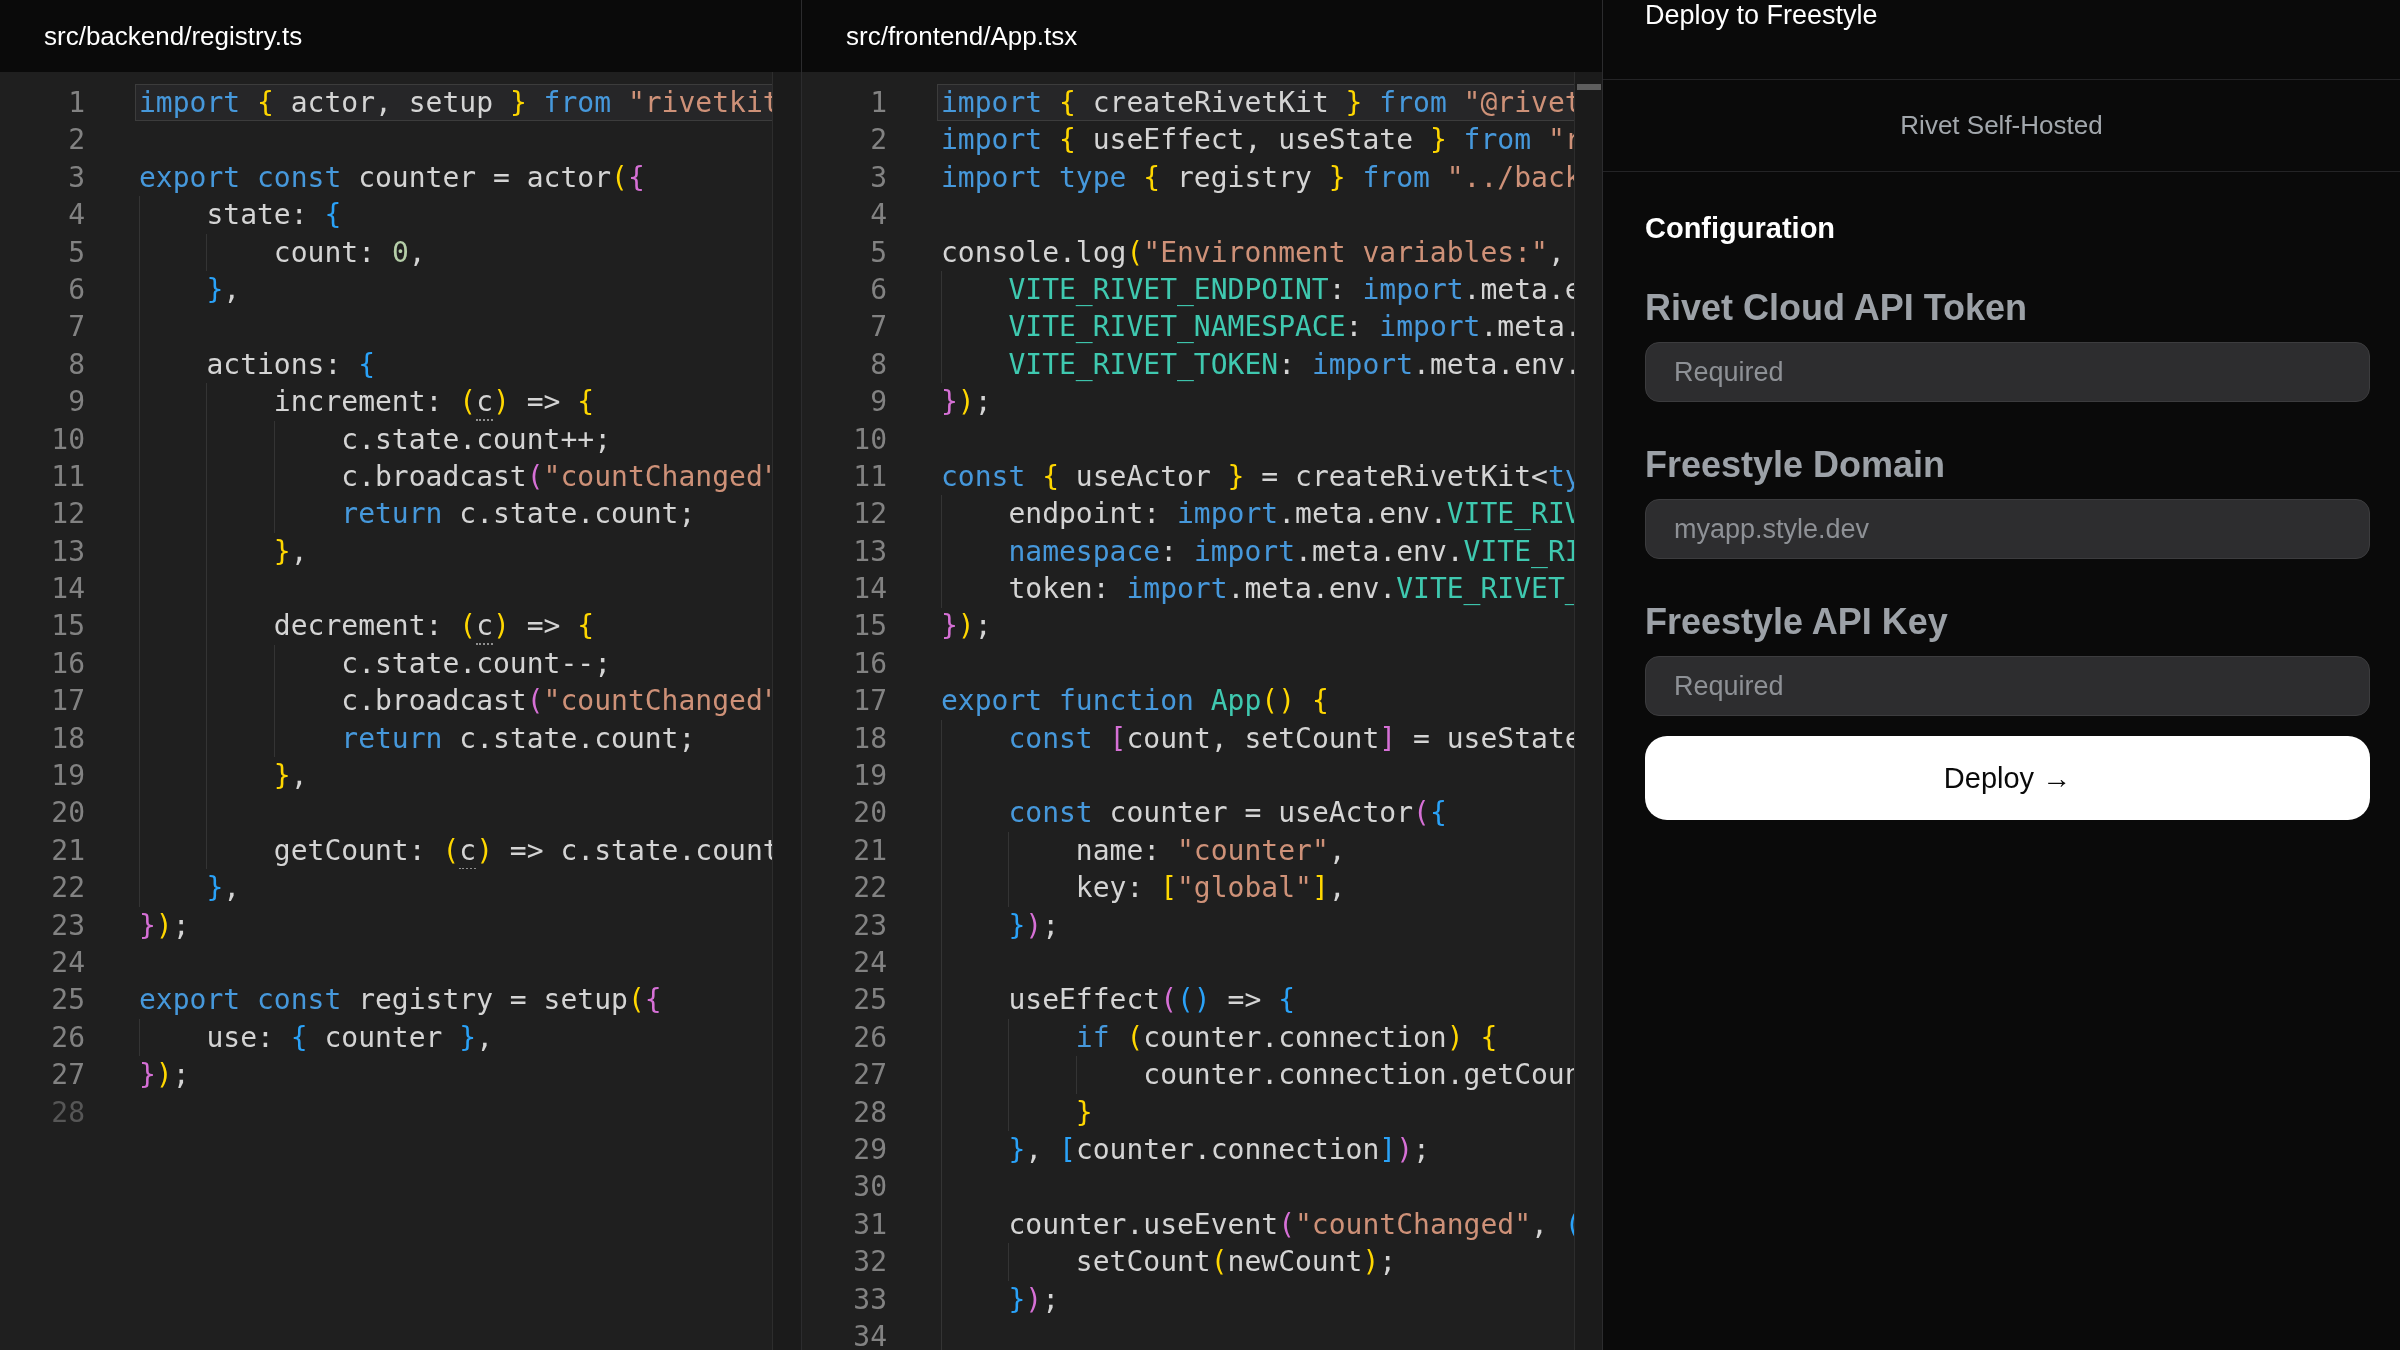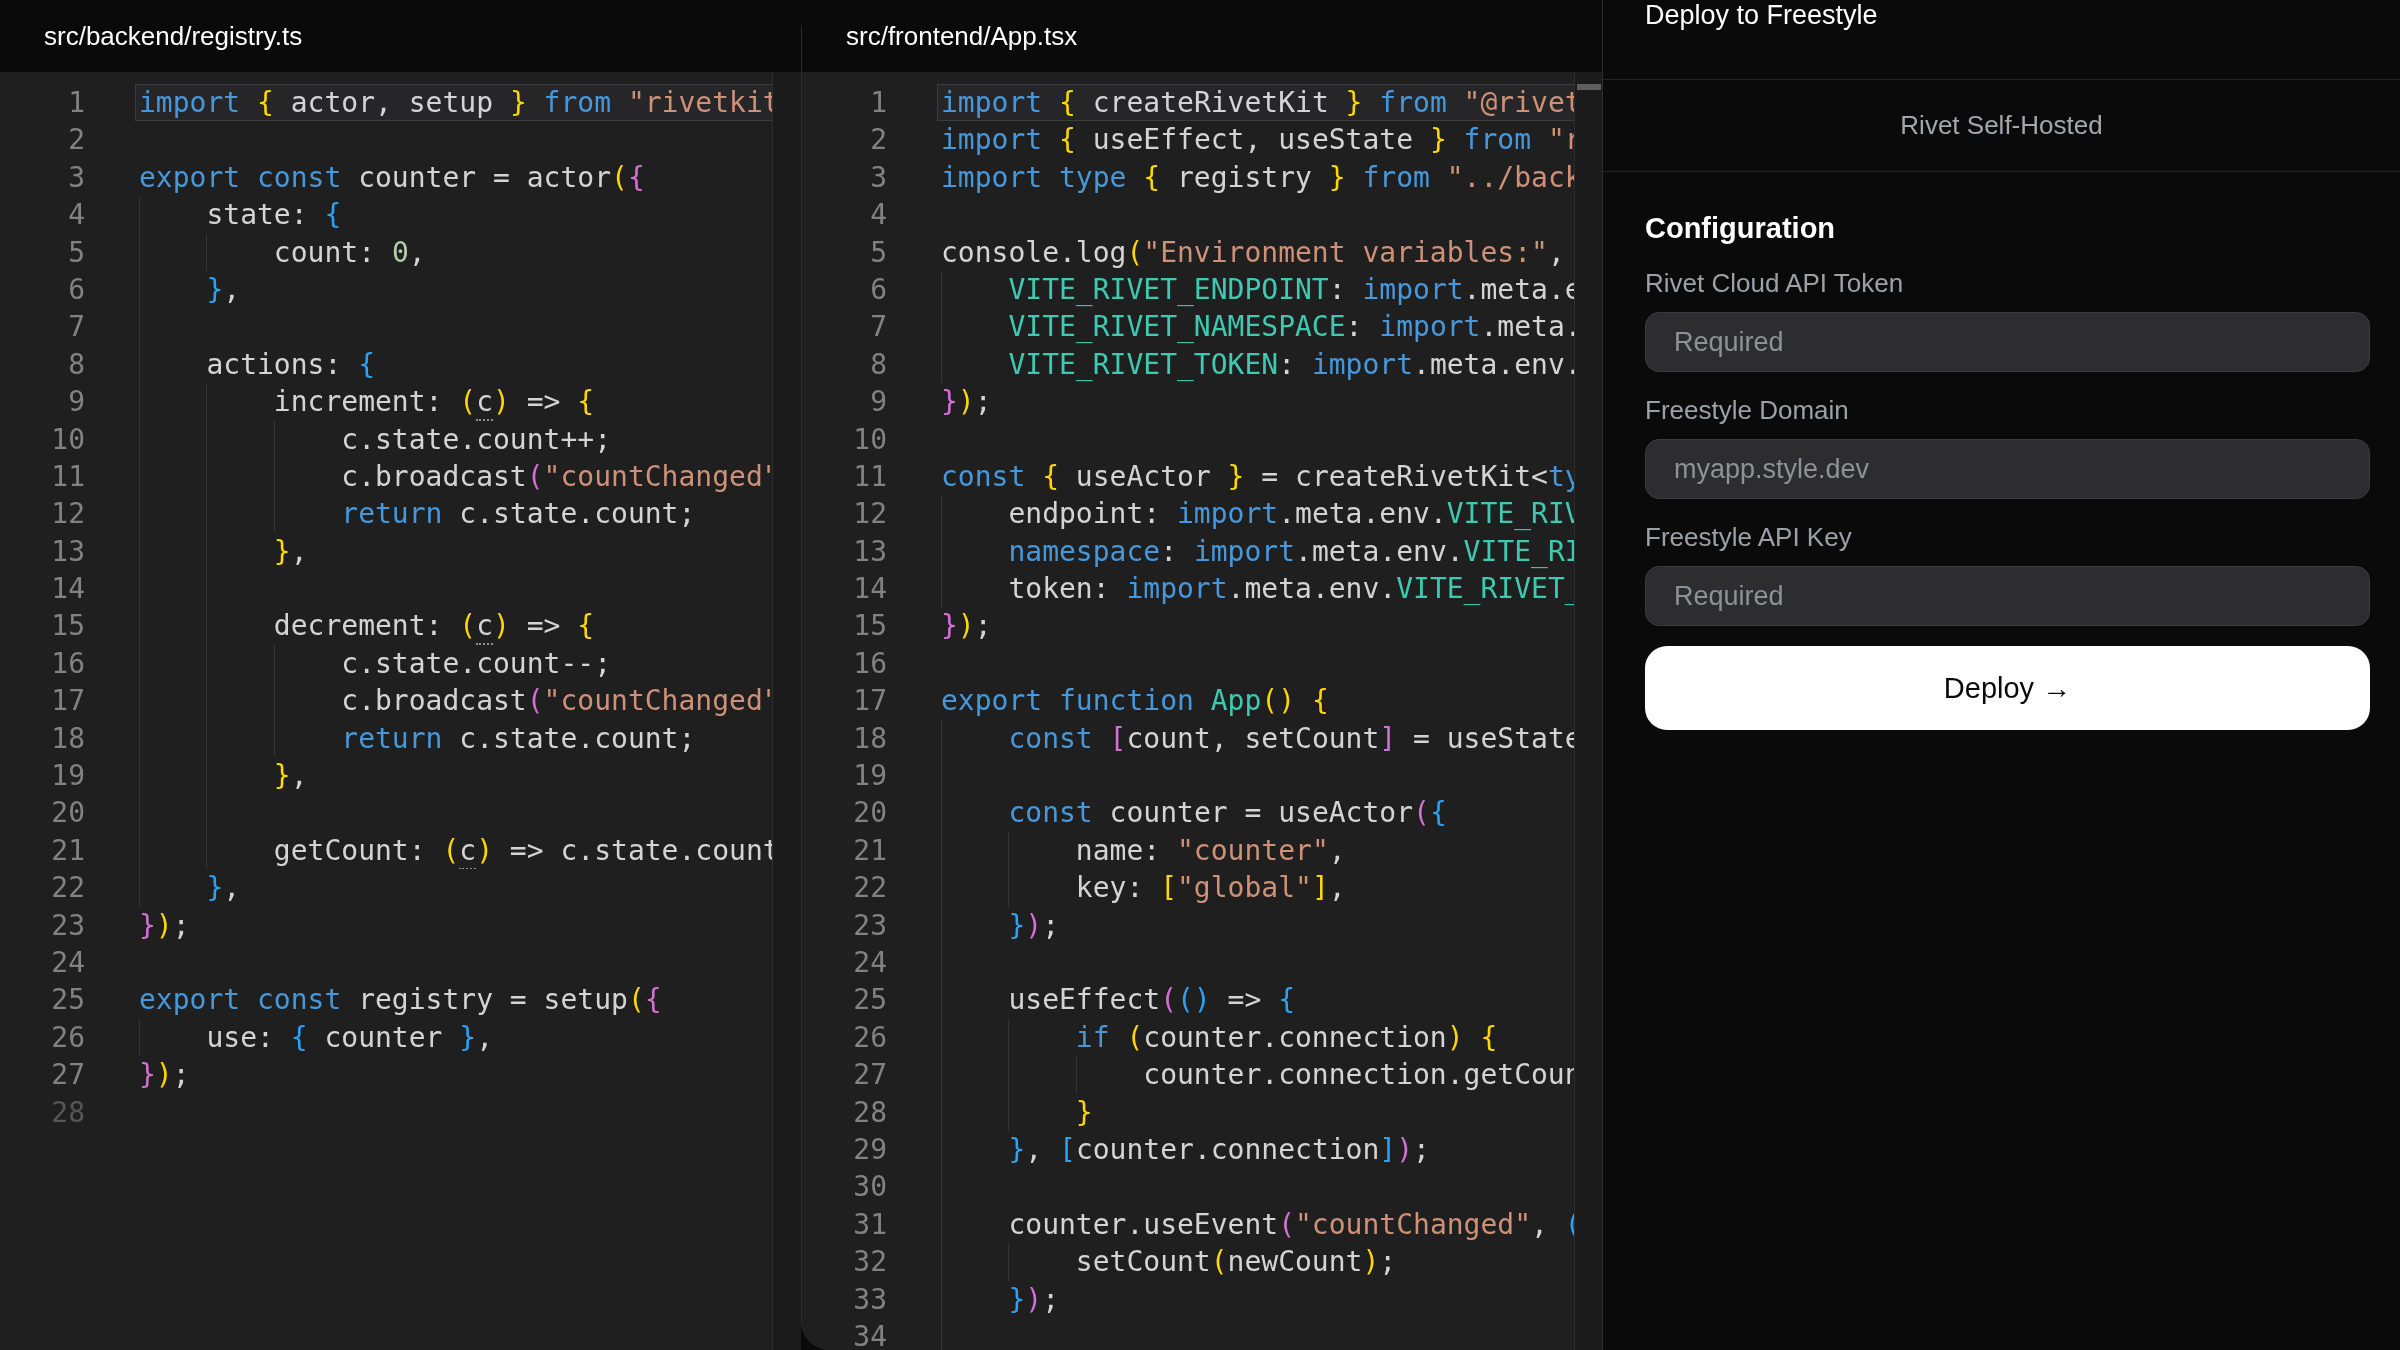--- a/index.html
+++ b/index.html
@@ -42,21 +42,21 @@
           border-left:1px solid var(--panel-border);box-sizing:border-box;}
   .deploy-header{height:79px;border-bottom:1px solid var(--divider);display:flex;
                  padding-left:42px;color:var(--title-text);font-size:27px;}
   .tabs{height:91px;border-bottom:1px solid var(--divider);display:flex;}
   .tab{flex:1;display:flex;align-items:center;justify-content:center;font-size:26px;color:var(--tab-inactive);
        background:none;border:none;position:relative;cursor:pointer;font-family:inherit;}
   .tab.active{color:var(--accent);}
   .tab.active::after{content:"";position:absolute;left:0;right:0;bottom:-1px;height:7px;background:var(--accent);}
   .deploy-body{padding:40px 30px 8px 42px;}
   .config-heading{margin:0;font-size:29px;font-weight:bold;color:#fff;}
-  .field-label{margin-top:23px;font-size:26px;color:var(--label-text);}
+  .field-label{margin-top:42px;font-size:36px;color:var(--label-text);font-weight:bold;}
   .text-input{display:block;margin-top:13px;width:100%;height:60px;box-sizing:border-box;
               background:var(--input-bg);border:1px solid var(--input-border);border-radius:14px;
               color:#dddddd;font-size:27px;padding:0 28px;font-family:inherit;outline:none;}
   .text-input::placeholder{color:var(--input-placeholder);}
   .deploy-btn{margin-top:20px;width:100%;height:84px;background:var(--button-bg);color:var(--button-text);
               border:none;border-radius:22px;font-size:29px;font-weight:500;font-family:inherit;cursor:pointer;}
 </style>
 </head>
 <body>
 
@@ -186,21 +186,21 @@
           </div>
           <div class="line">
             <span class="ln dim">28</span>
             <span class="code"></span>
           </div>
         </div>
     </div>
     <div class="scroll-gutter"></div>
   </section>
 
-  <section class="editor mid" style="left:801px;width:801px;border-radius:29px;">
+  <section class="editor mid" style="left:801px;width:801px;">
     <div class="titlebar">
       <span>src/frontend/App.tsx</span>
     </div>
     <div class="code-area">
       <div class="guides">
           <div class="guide" style="left: 139px; top: 199px; height: 112.2px;"></div>
           <div class="guide" style="left: 139px; top: 423.4px; height: 112.2px;"></div>
           <div class="guide" style="left: 139px; top: 647.8px; height: 635.8px;"></div>
           <div class="guide" style="left: 206.44px; top: 760px; height: 74.8px;"></div>
           <div class="guide" style="left: 206.44px; top: 947px; height: 112.2px;"></div>

